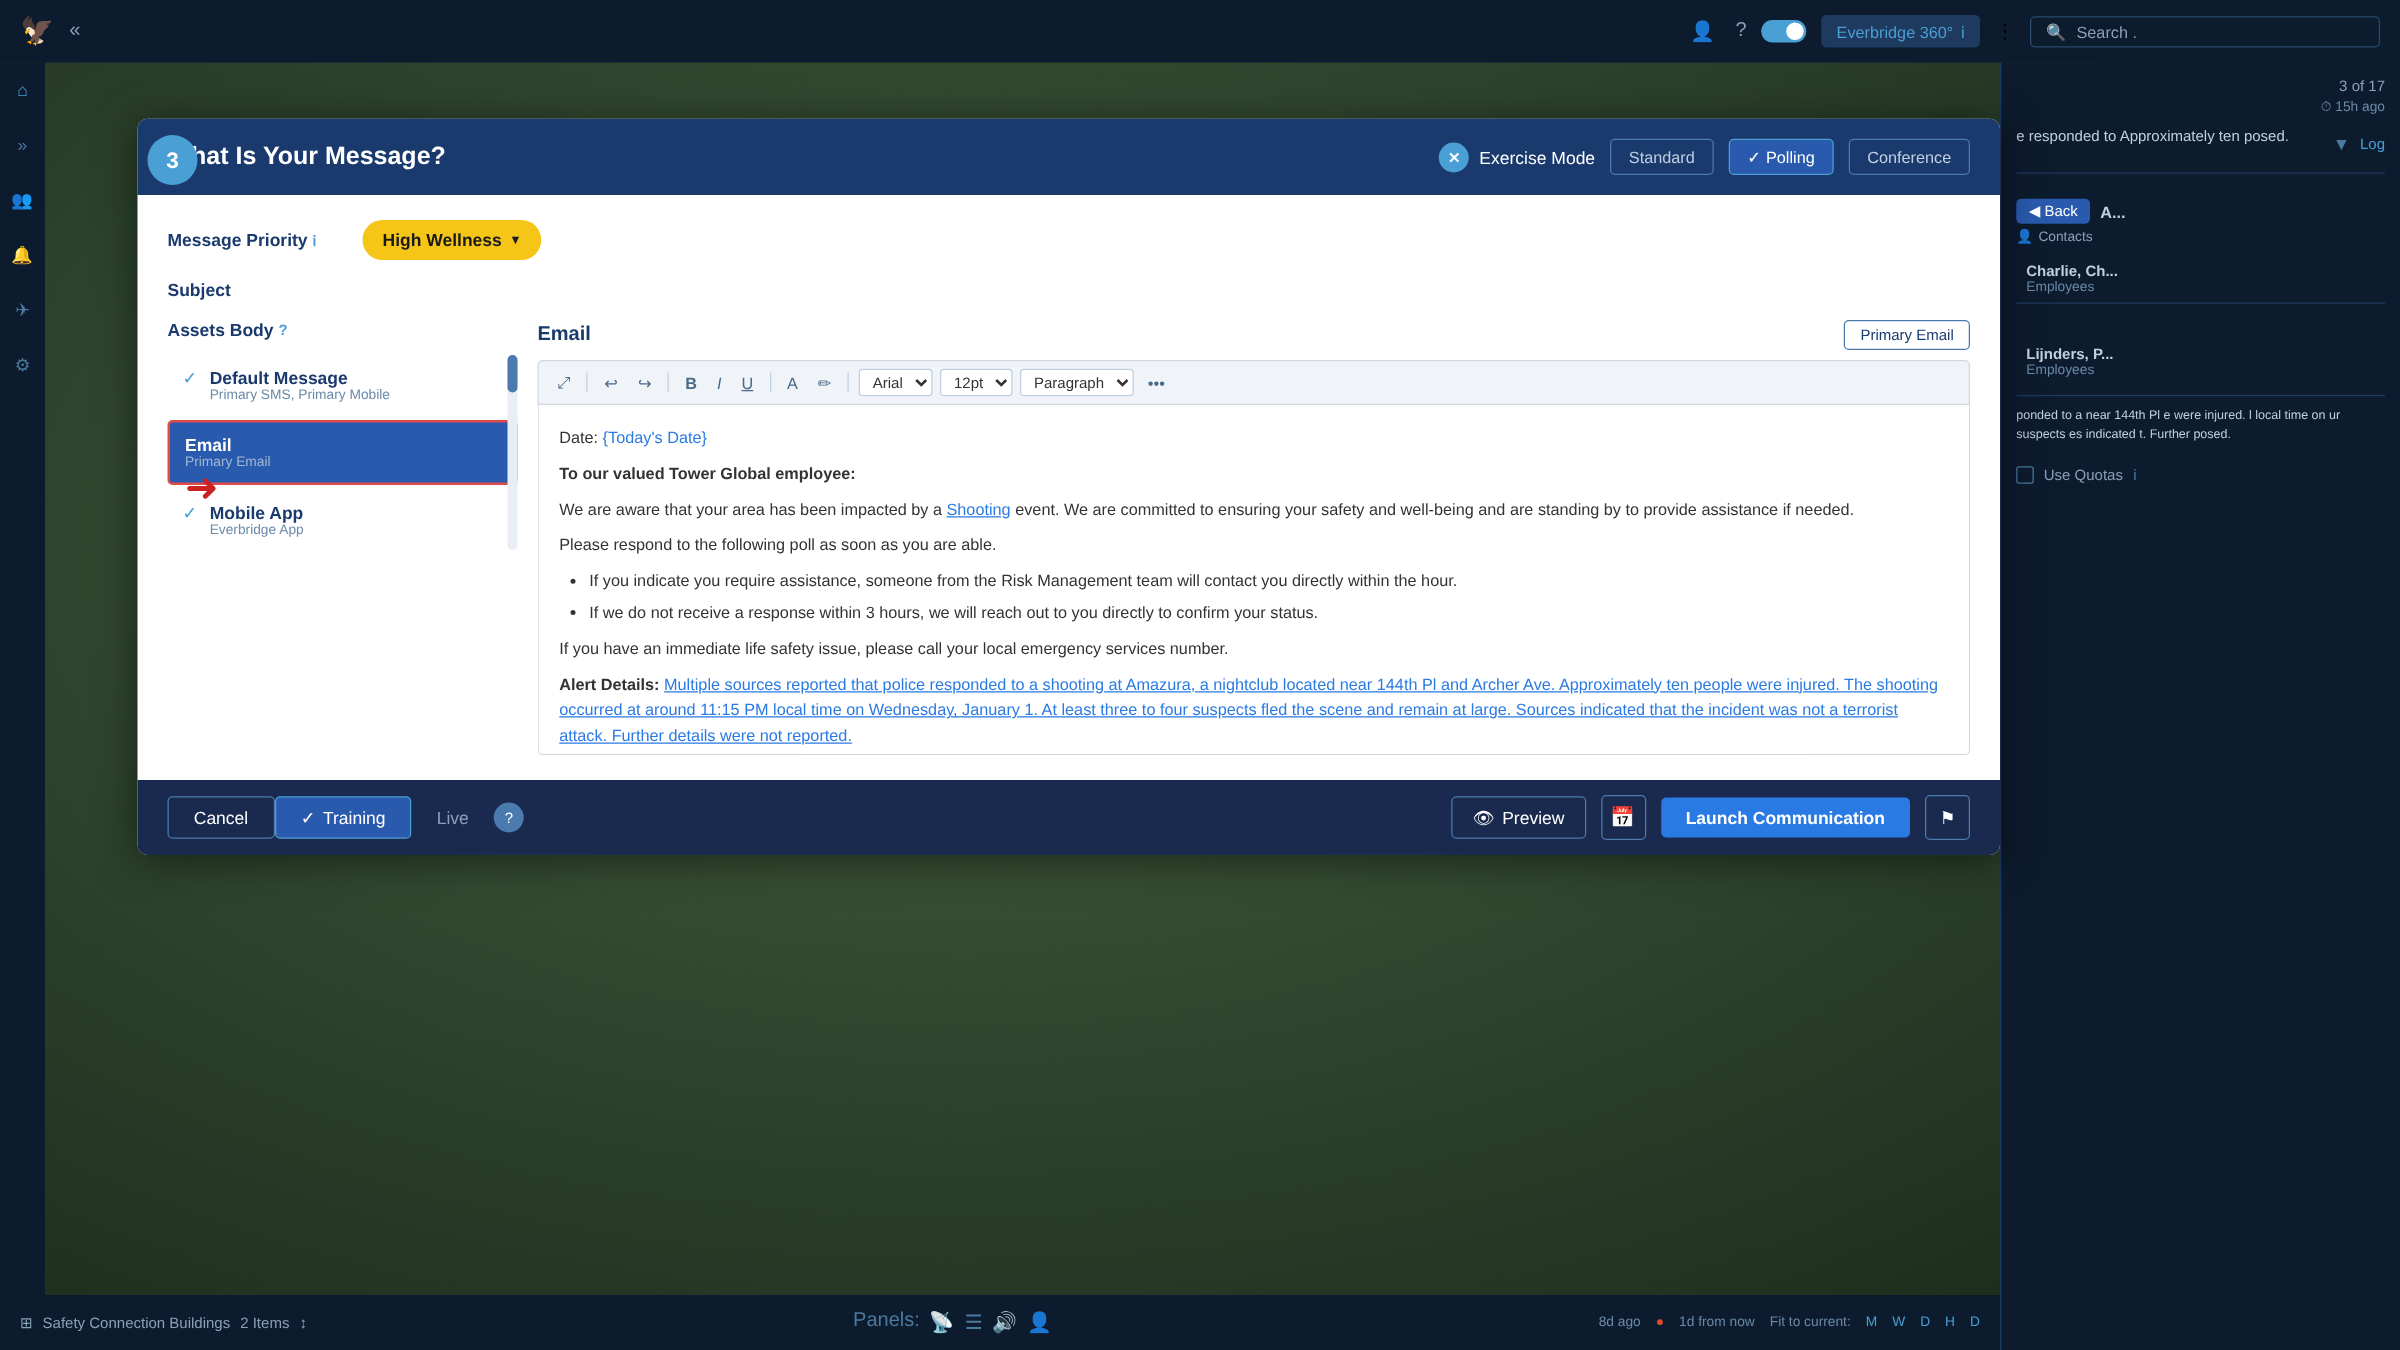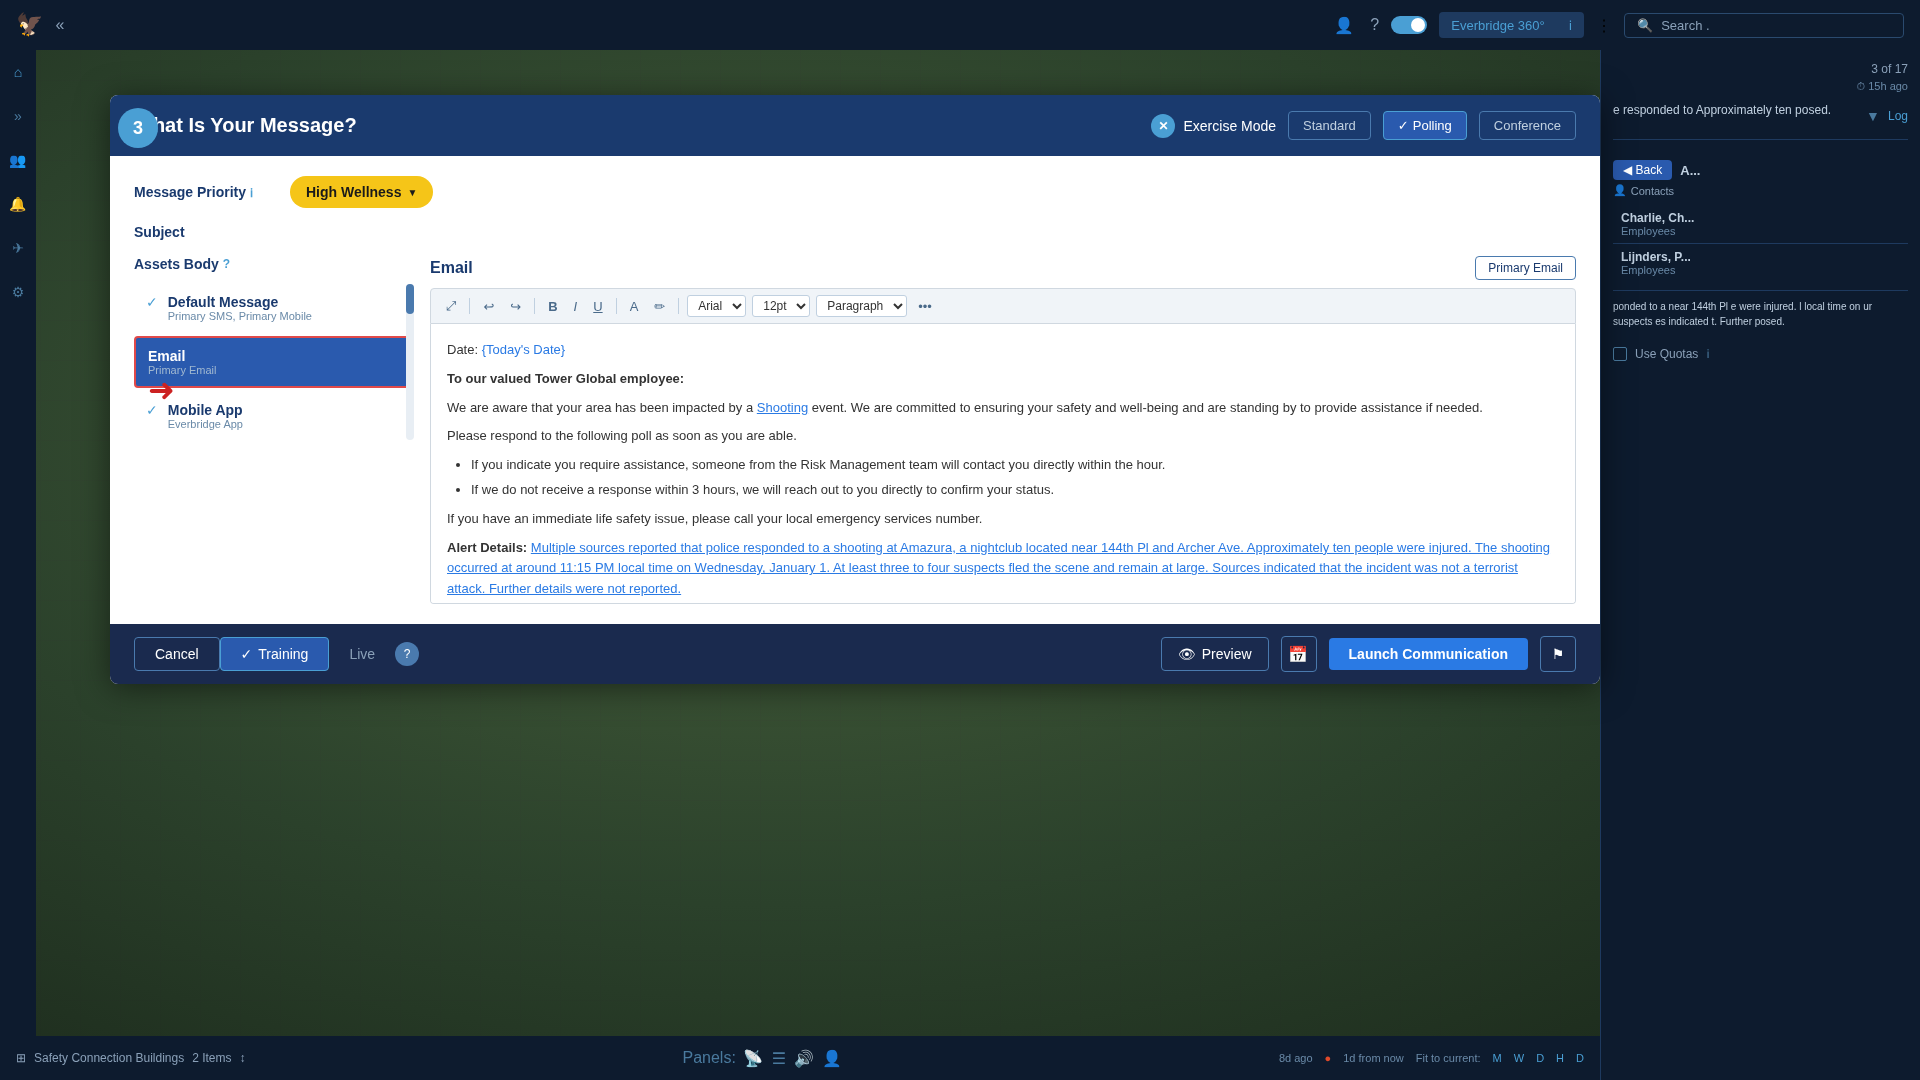--- a/index.html
+++ b/index.html
@@ -25,21 +25,21 @@
       background: #0d1b2e;
       display: flex; align-items: center; justify-content: space-between;
       padding: 0 16px; z-index: 100;
     }
     .top-bar-left { display: flex; align-items: center; gap: 12px; }
     .logo { color: #4a9fd4; font-size: 22px; font-weight: bold; }
     .top-bar-icons { display: flex; align-items: center; gap: 16px; color: #8aa0b8; font-size: 16px; }
     .top-bar-right { display: flex; align-items: center; gap: 12px; }
     .everbridge-badge {
       background: #1e3a5f; color: #4a9fd4; padding: 4px 12px; border-radius: 4px;
-      font-size: 13px; display: flex; align-items: center; gap: 24px;
+      font-size: 13px; display: flex; align-items: center; gap: 6px;
     }
     .toggle-switch {
       width: 36px; height: 18px; background: #4a9fd4; border-radius: 9px;
       position: relative; display: inline-block;
     }
     .toggle-switch::after {
       content: ''; position: absolute; width: 14px; height: 14px;
       background: white; border-radius: 50%; top: 2px; right: 2px;
     }
     .search-bar-top {
@@ -471,21 +471,21 @@
     <div style="color:#8aa0b8;font-size:11px;display:flex;align-items:center;gap:4px;margin-bottom:8px;">
       <span>👤</span>
       <span>Contacts</span>
     </div>
 
     <div style="padding:6px 8px;border-bottom:1px solid #1e3a5f;cursor:pointer;">
       <div style="color:#c0d0e0;font-size:12px;font-weight:600;">Charlie, Ch...</div>
       <div style="color:#6a8aa8;font-size:11px;">Employees</div>
     </div>
     <div style="padding:6px 8px;cursor:pointer;">
-      <div style="color:#c0d0e0;font-size:12px;font-weight:600;">Lijnders, P...</div>
+      <div style="color:#c0d0e0;font-size:12px;font-weight:600;margin-top:27px;">Lijnders, P...</div>
       <div style="color:#6a8aa8;font-size:11px;">Employees</div>
     </div>
   </div>
 
   <div style="border-top:1px solid #1e3a5f;padding-top:8px;">
     <div class="location-text">ponded to a near 144th Pl e were injured. l local time on ur suspects es indicated t. Further posed.</div>
   </div>
 
   <div style="display:flex;align-items:center;gap:8px;margin-top:16px;">
     <div class="check-box"></div>

